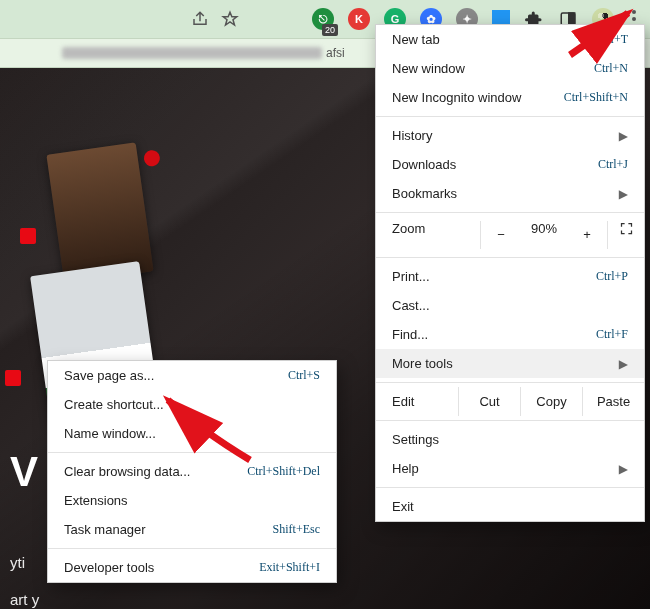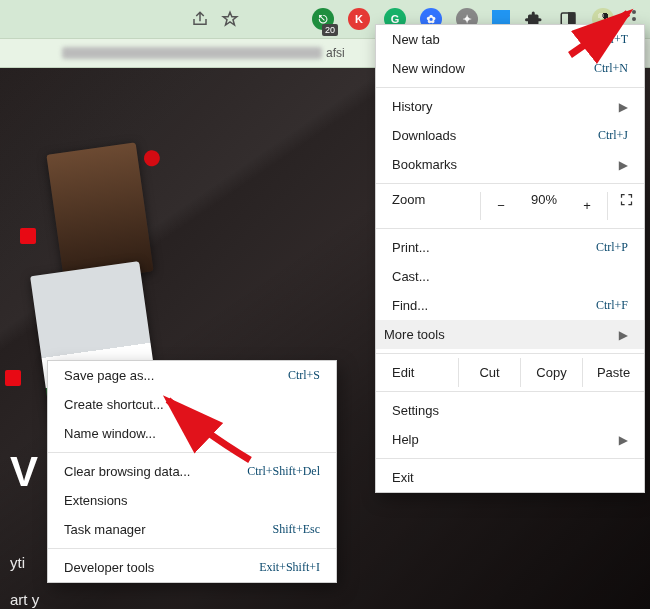--- a/index.html
+++ b/index.html
@@ -55,21 +55,21 @@
   .menu {
     position:absolute; background:#fff; border:1px solid #d0d0d0;
     box-shadow: 4px 6px 16px rgba(0,0,0,0.35);
     font-size: 13px; color:#222;
   }
   .menu .item { display:flex; align-items:center; padding:7px 16px; cursor:default; white-space:nowrap;}
   .menu .item .lbl { flex:1; }
   .menu .item .sc { color:#0c4a6e; font-size:12px;font-family:Liberation Serif, serif; }
   .menu .item .chev { color:#666; font-size:12px; margin-left:18px;}
   .menu hr { border:none; border-top:1px solid #e2e2e2; margin:4px 0;}
-  .menu .item.hover { background:#f0f0f0;padding-left:8px;}
+  .menu .item.hover { background:#f0f0f0;}
 
   .main-menu { top:24px; right:5px; width:270px; z-index:20;}
   .sub-menu  { top:360px; left:47px; width:290px; z-index:30;}
 
   .zoom-row { display:flex; padding:4px 0 4px 16px;}
   .zoom-row .z-lbl{flex:1;}
   .zoom-row .divider{width:1px;height:28px;background:#e2e2e2;}
   .zoom-row .btn { width:40px; text-align:center; padding:6px 0; cursor:pointer;}
   .zoom-row .pct { width:46px; text-align:center;}
   .zoom-row .fs { width:36px; text-align:center;}
@@ -149,20 +149,24 @@
 </div>
 
 <div class="menu main-menu">
   <div class="item">
       <span class="lbl">New tab</span>
       <span class="sc">Ctrl+T</span>
     </div>
   <div class="item">
       <span class="lbl">New window</span>
       <span class="sc">Ctrl+N</span>
+    </div>
+  <div class="item">
+      <span class="lbl">New Incognito window</span>
+      <span class="sc">Ctrl+Shift+N</span>
     </div>
   <hr>
   <div class="item">
       <span class="lbl">History</span>
       <span class="chev">▶</span>
     </div>
   <div class="item">
       <span class="lbl">Downloads</span>
       <span class="sc">Ctrl+J</span>
     </div>

